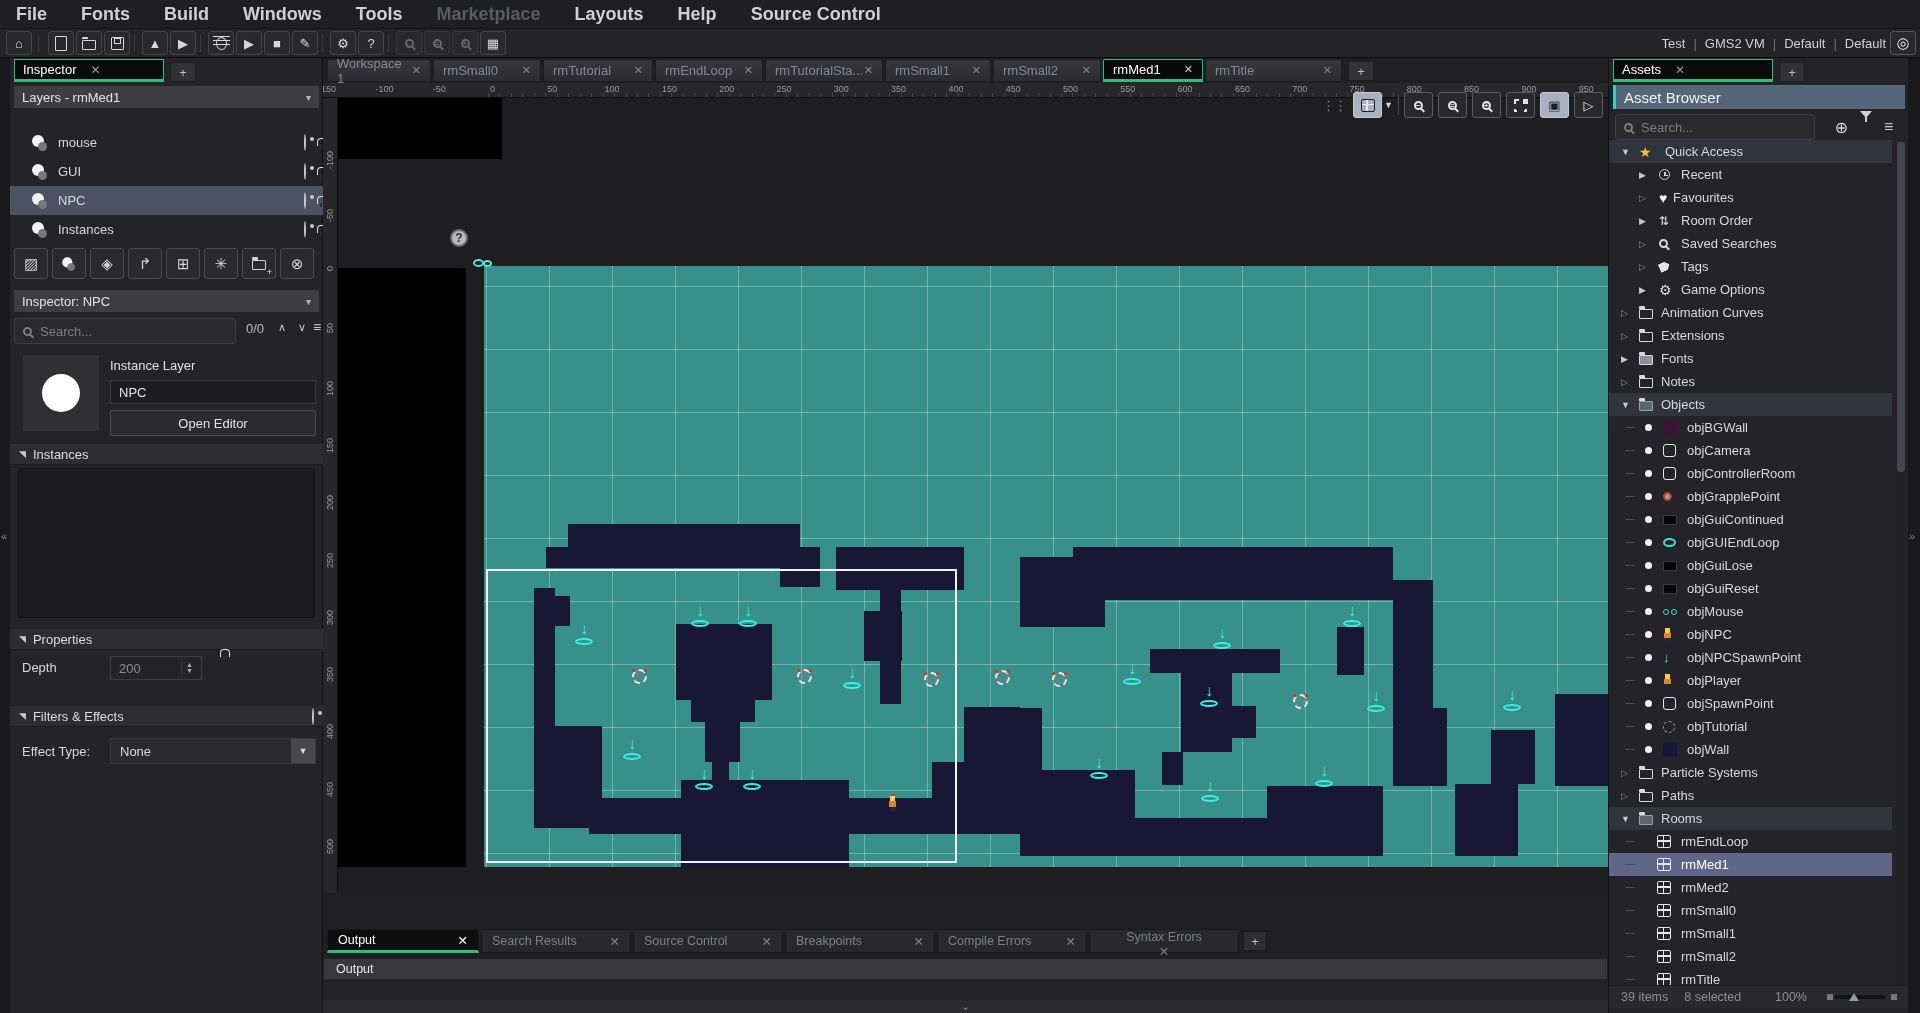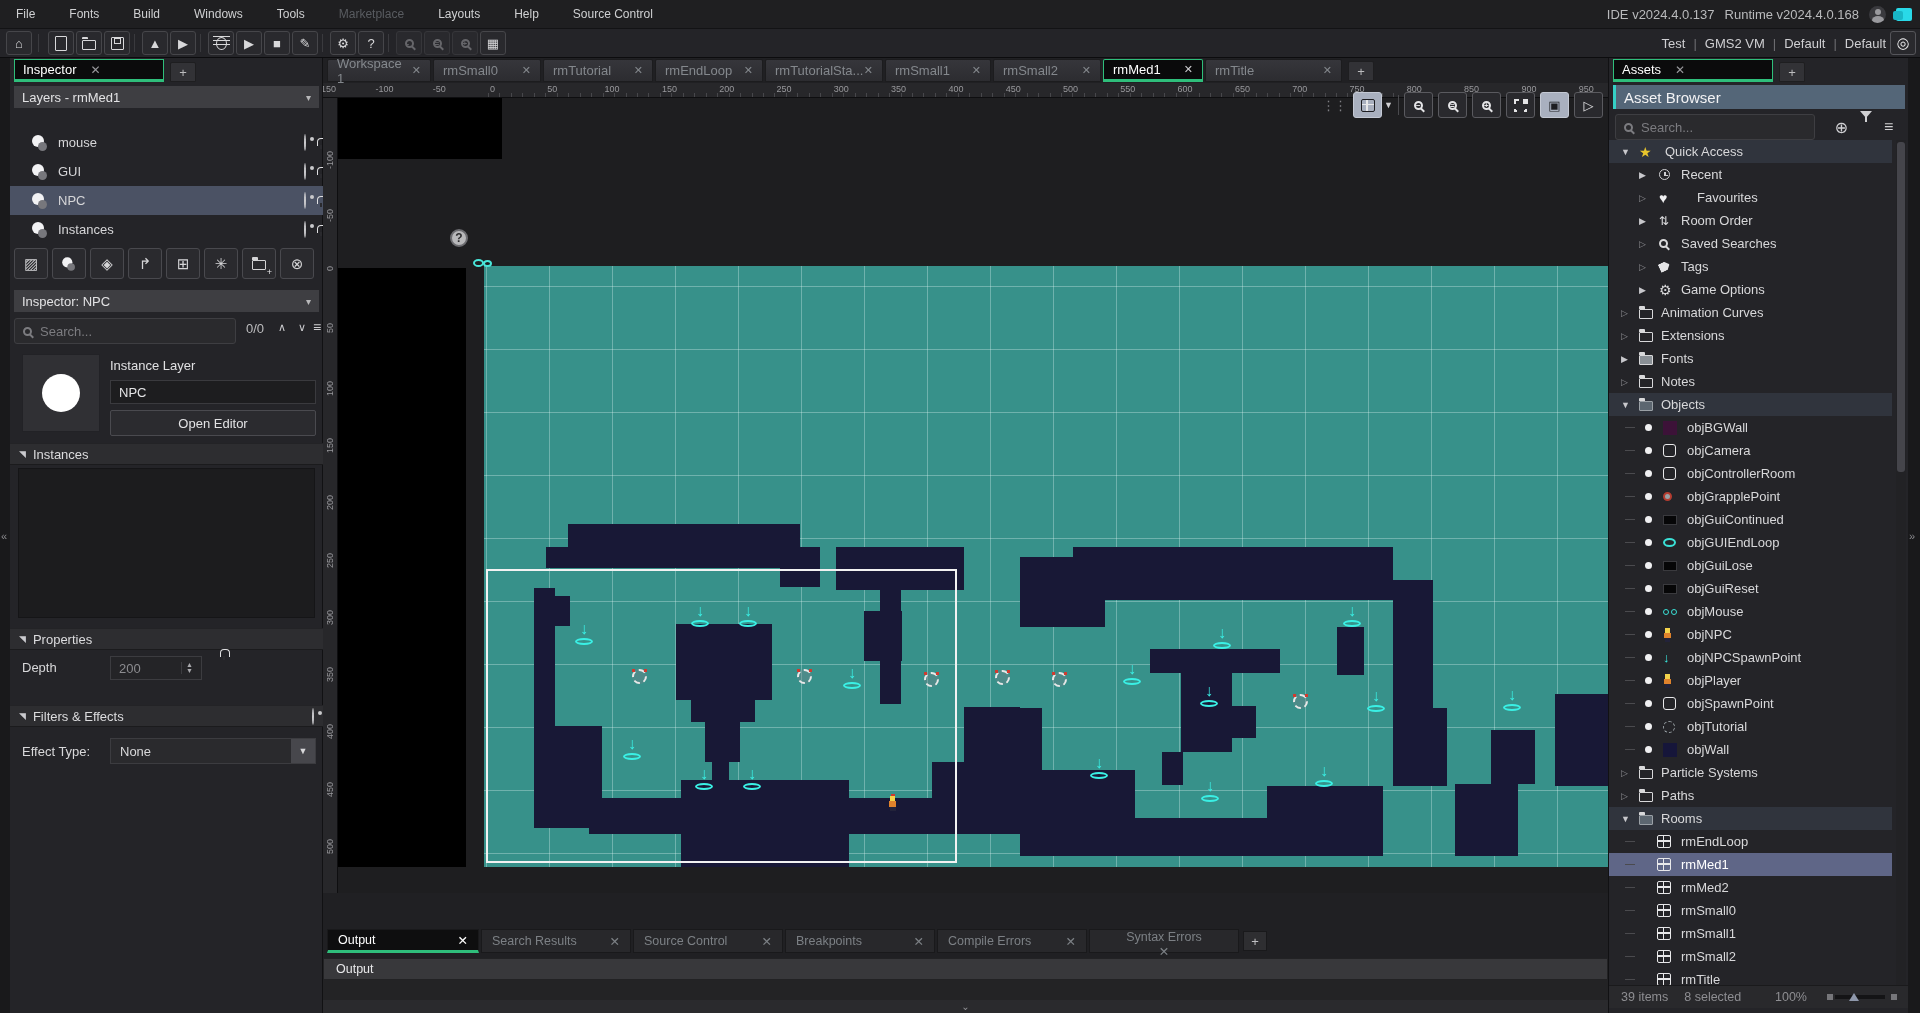--- a/index.html
+++ b/index.html
@@ -6,21 +6,21 @@
   html,body { background:#111; }
   .app { position:relative; width:1920px; height:1013px; background:#202023;
          font-family:"Liberation Sans", sans-serif; color:#d6d6d8; overflow:hidden;
          font-size:13px; -webkit-font-smoothing:antialiased; }
   .abs { position:absolute; }
 
   
   #menubar { position:absolute; left:0; top:0; width:1920px; height:29px;
              background:#1f1f21; border-bottom:1px solid #131315;
              display:flex; align-items:center; padding-left:16px; gap:34px; }
-  .menu-item { color:#cfd0d2; font-size:12px; cursor:default; }
+  .menu-item { color:#cfd0d2; font-size:18px; cursor:default;font-weight:bold; }
   .menu-item.disabled { color:#595c61; }
   #menubar-right { position:absolute; right:8px; top:0; height:29px; display:flex; align-items:center; gap:10px; color:#b9babc; font-size:13px;}
   .avatar { width:17px; height:17px; border-radius:50%; background:#3a3a3e; position:relative; overflow:hidden;}
   .avatar::before{content:"";position:absolute;left:5.5px;top:3px;width:6px;height:6px;border-radius:50%;background:#9a9a9e;}
   .avatar::after{content:"";position:absolute;left:2.5px;top:10px;width:12px;height:8px;border-radius:50%;background:#9a9a9e;}
   .chaticon { width:16px; height:13px; background:#29d9e8; border-radius:2px; position:relative;}
   .chaticon::before{content:"";position:absolute;left:-3px;top:3px;width:10px;height:9px;background:#19b6c6;border-radius:2px;}
 
   
   #toolbar { position:absolute; left:0; top:29px; width:1920px; height:29px;
@@ -192,26 +192,20 @@
   #ab-slider .e1 { position:absolute; left:0; top:1px; width:6px; height:6px; background:#76767a;}
   #ab-slider .e2 { position:absolute; right:0; top:1px; width:6px; height:6px; background:#76767a;}
   #ab-slider .th { position:absolute; left:22px; top:0px; width:0; height:0; border-left:5px solid transparent; border-right:5px solid transparent; border-bottom:8px solid #8e97ab;}
 </style>
 </head>
 <body>
 
 <div class="app">
 
   <div id="menubar">
-    <div id="menubar-right">
-      <span>IDE v2024.4.0.137</span>
-      <span>Runtime v2024.4.0.168</span>
-      <span class="avatar"></span>
-      <span class="chaticon"></span>
-    </div>
   <div class="menu-item">File</div>
       <div class="menu-item">Fonts</div>
       <div class="menu-item">Build</div>
       <div class="menu-item">Windows</div>
       <div class="menu-item">Tools</div>
       <div class="menu-item disabled">Marketplace</div>
       <div class="menu-item">Layouts</div>
       <div class="menu-item">Help</div>
       <div class="menu-item">Source Control</div>
     </div>
@@ -658,21 +652,21 @@
           <span class="tr-icon" style="left: 50px;">
             <span class="i-clock"></span>
           </span>
           <span class="tr-label" style="left: 72px;">Recent</span>
         </div>
         <div class="trow">
           <span class="tr-arrow hollow" style="left: 30px;">▷</span>
           <span class="tr-icon" style="left: 50px;">
             <span style="color: rgb(240, 240, 242); font-size: 14px;">♥</span>
           </span>
-          <span class="tr-label" style="left: 88px;">Favourites</span>
+          <span class="tr-label" style="left: 64px;">Favourites</span>
         </div>
         <div class="trow">
           <span class="tr-arrow" style="left: 30px;">▶</span>
           <span class="tr-icon" style="left: 50px;">
             <span style="color: rgb(224, 224, 226); font-size: 12px;">⇅</span>
           </span>
           <span class="tr-label" style="left: 72px;">Room Order</span>
         </div>
         <div class="trow">
           <span class="tr-arrow hollow" style="left: 30px;">▷</span>

